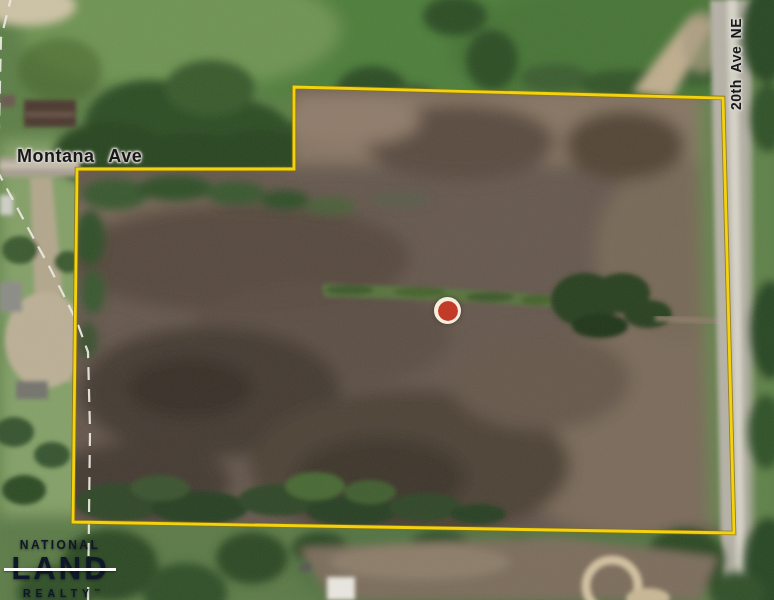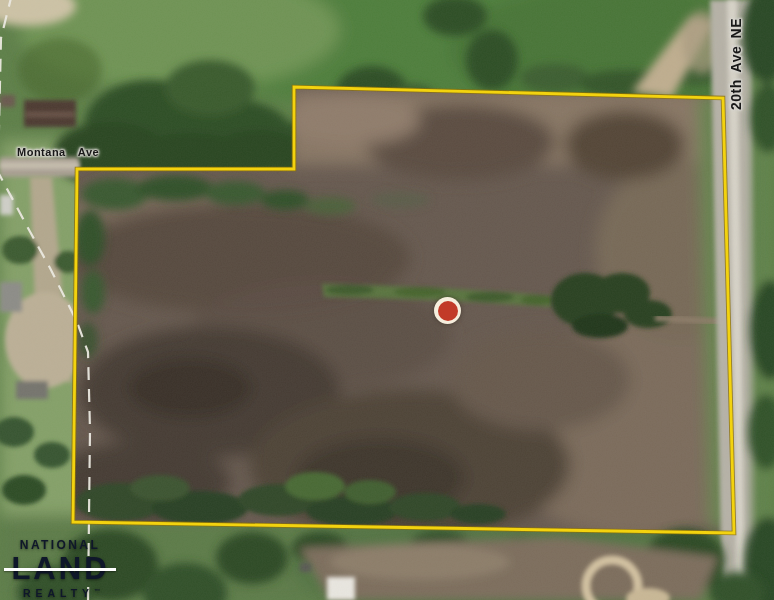--- a/index.html
+++ b/index.html
@@ -6,21 +6,21 @@
   #stage{
     position:relative;width:774px;height:600px;overflow:hidden;
     font-family:"Liberation Sans",sans-serif;
     background:#5e8049;
   }
   #stage svg{position:absolute;left:0;top:0;display:block;}
   .street-label{
     position:absolute;color:#181818;font-weight:700;white-space:pre;
     text-shadow:-1px -1px 2px #d8d6d0,1px -1px 2px #d8d6d0,-1px 1px 2px #d8d6d0,1px 1px 2px #d8d6d0,0 0 5px #cfcdc8;
   }
-  #label-montana{left:17px;top:146px;font-size:11px;letter-spacing:.5px;word-spacing:9px;}
+  #label-montana{left:17px;top:146px;font-size:18px;letter-spacing:.5px;word-spacing:9px;}
   #label-20th{
     left:678px;top:56px;width:116px;height:16px;text-align:center;
     font-size:14px;letter-spacing:.5px;word-spacing:3px;
     transform:rotate(-90deg);transform-origin:center;
   }
   #marker{
     position:absolute;left:434px;top:297px;width:27px;height:27px;border-radius:50%;
     background:#f6eedd;box-shadow:0 0 4px rgba(40,30,20,.5);cursor:pointer;
   }
   #marker .dot{

